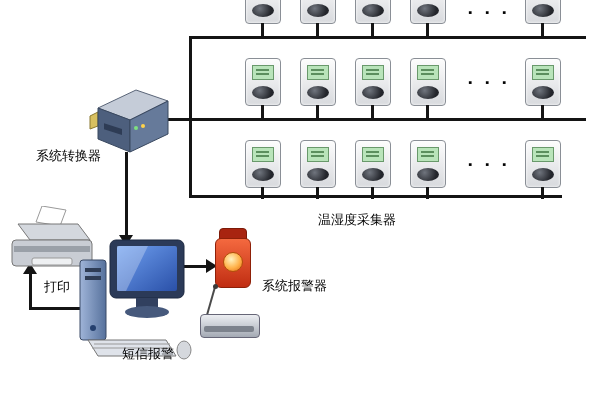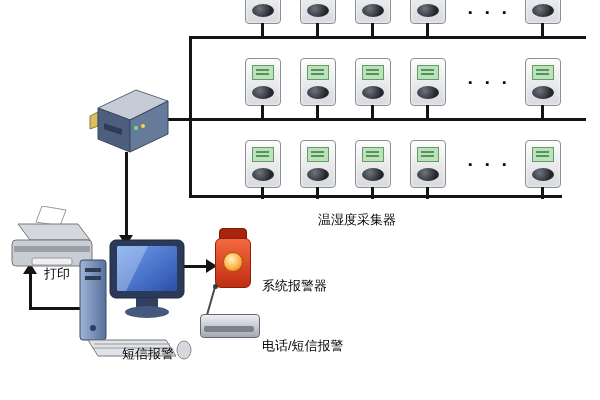--- a/index.html
+++ b/index.html
@@ -46,21 +46,21 @@
 
   .modem{left:194px;top:286px;width:72px;height:56px;}
   .antenna{position:absolute;left:16px;top:0;width:2px;height:30px;background:#4a4a4a;transform:rotate(16deg);}
   .antenna-tip{position:absolute;left:19px;top:-2px;width:5px;height:5px;border-radius:50%;background:#3a3a3a;}
   .modem-body{position:absolute;left:6px;top:28px;width:58px;height:22px;border-radius:4px;
               background:linear-gradient(#eceef2,#a4aab4);border:1px solid #667;}
   .modem-strip{position:absolute;left:10px;top:40px;width:50px;height:6px;background:#7c828c;border-radius:2px;}
 
   .label{position:absolute;font-size:13px;color:#000;white-space:nowrap;}
   .lbl-converter{left:36px;top:147px;}
-  .lbl-printer{left:44px;top:265px;}
+  .lbl-printer{left:44px;top:278px;}
   .lbl-computer{left:122px;top:345px;}
   .lbl-sensors{left:318px;top:211px;}
   .lbl-alarm{left:262px;top:277px;}
   .lbl-phone{left:262px;top:337px;}
 </style>
 </head>
 <body>
 
 <div class="stage">
 
@@ -213,18 +213,18 @@
     <div class="alarm-dome"></div>
   </div>
 
   <div class="device modem">
     <div class="antenna"></div>
     <div class="antenna-tip"></div>
     <div class="modem-body"></div>
     <div class="modem-strip"></div>
   </div>
 
+  <div class="label lbl-converter">系统转换器</div>
   <div class="label lbl-printer">打印</div>
   <div class="label lbl-computer">短信报警</div>
   <div class="label lbl-sensors">温湿度采集器</div>
   <div class="label lbl-alarm">系统报警器</div>
-  <div class="label lbl-phone">电话/短信报警</div>
 </div>
 
 </body></html>

